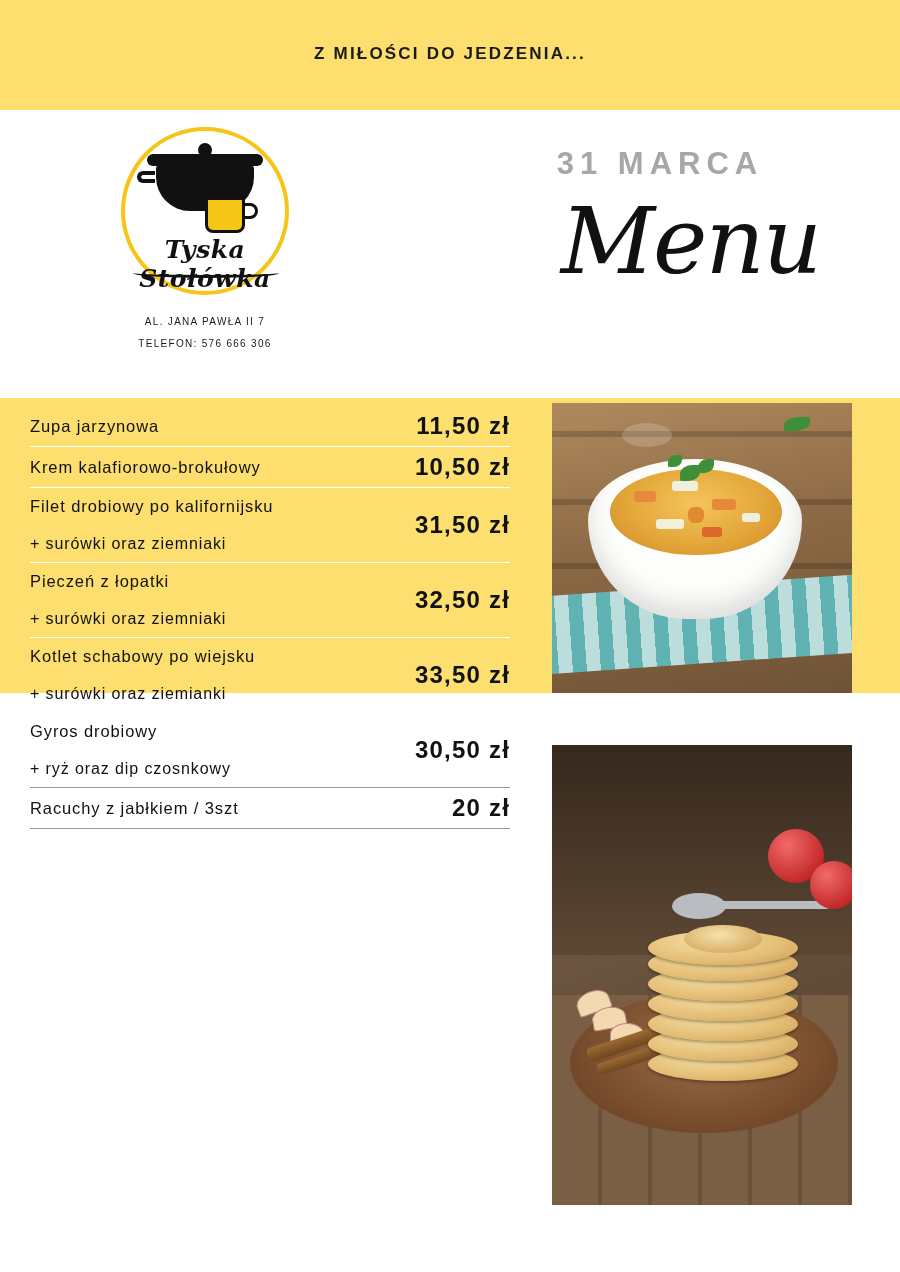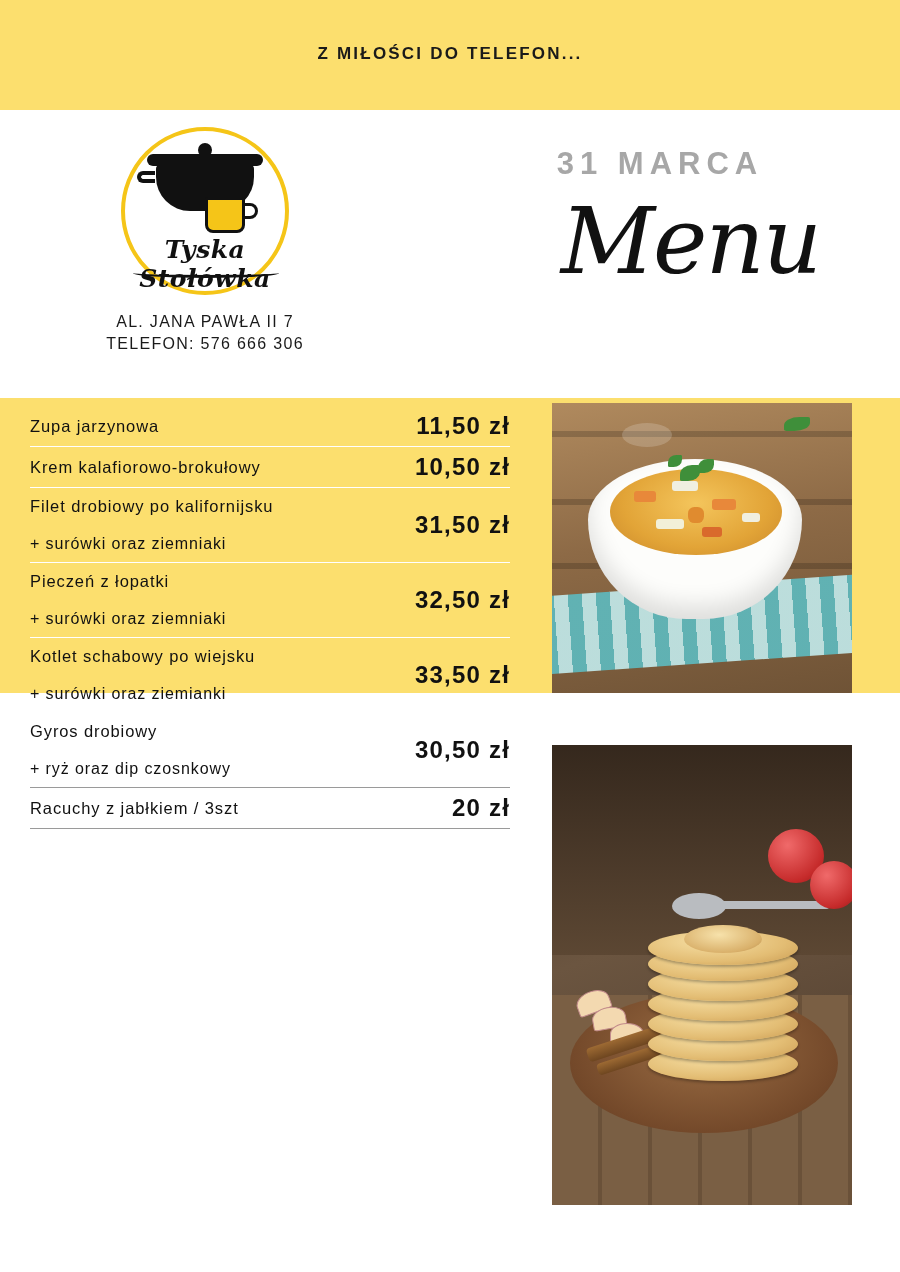--- a/index.html
+++ b/index.html
@@ -103,21 +103,21 @@
     letter-spacing: 0.5px;
   }
   .logo-swoosh {
     position: absolute; left: 34px; top: 141px;
     width: 146px; height: 10px;
     border-bottom: 3px solid #111;
     border-radius: 0 0 50% 50%;
   }
   .addr {
     margin-top: 14px;
-    font-size: 16px;
+    font-size: 10px;
     letter-spacing: 1.3px;
     color: #1a1a1a;
     line-height: 22px;
   }
 
   
   .date-word {
     position: absolute; left: 470px; top: 36px;
     width: 380px;
     font-size: 31px;
@@ -243,21 +243,21 @@
   .pk-cinnamon { position: absolute; background: linear-gradient(180deg,#9d6a33,#6e4620); border-radius: 4px; transform: rotate(-18deg); }
   .pk-spoon { position: absolute; background: #b9bcc0; border-radius: 50%; }
   .pk-slice { position: absolute; background: #f3d9b0; border: 1px solid #c28b8b; border-radius: 50% 50% 10% 10%; }
 </style>
 </head>
 <body>
 
 <div class="page">
 
   <div class="top-banner">
-    <div class="tagline">Z MIŁOŚCI DO TELEFON...</div>
+    <div class="tagline">Z MIŁOŚCI DO JEDZENIA...</div>
   </div>
 
   <div class="header">
 
     <div class="logo-block">
       <div class="logo-circle">
         <div class="logo-ring"></div>
         <div class="pot-knob"></div>
         <div class="pot-lid"></div>
         <div class="pot"></div>

